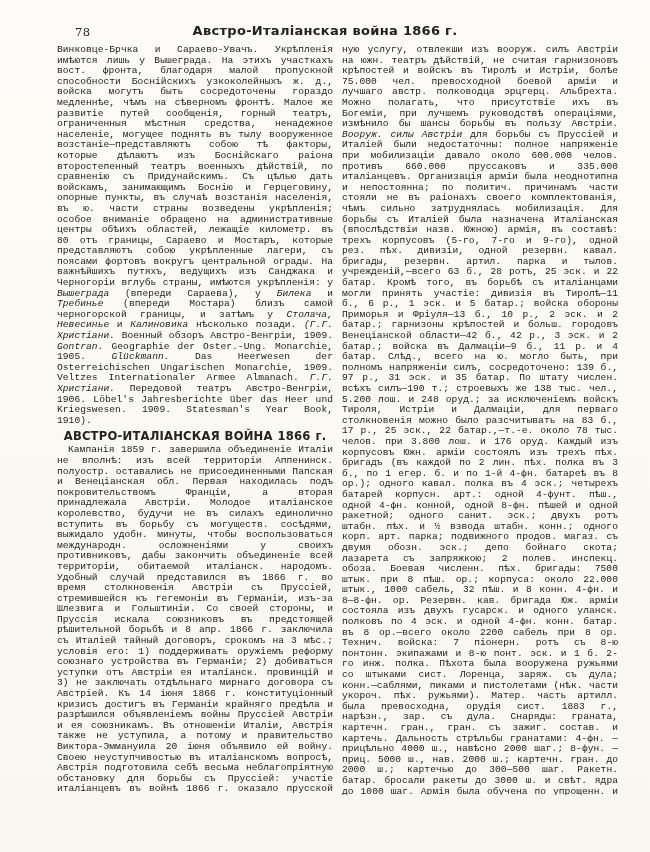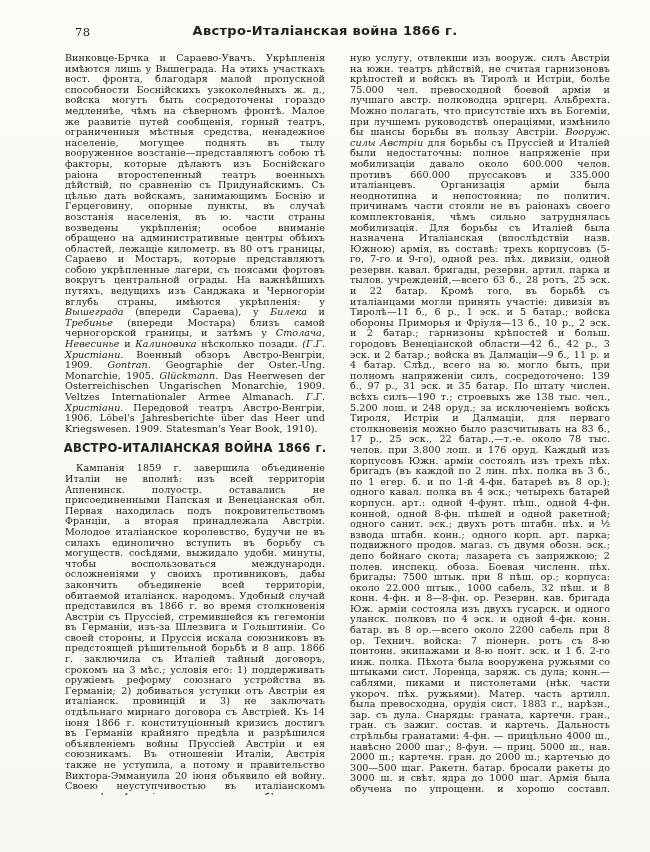--- a/index.html
+++ b/index.html
@@ -39,22 +39,23 @@
   }
   .column {
     width: 276px;
     text-align: justify;
     font-size: 9.6px;
     line-height: 10.6px;
     word-spacing: 0.6px;
     letter-spacing: 0.05px;
   }
   .column p {
-    margin: 8px;
+    margin: 0;
     text-indent: 11px;
+    font-family: Liberation Mono, monospace;
   }
   .column p.no-indent { text-indent: 0; }
   .article-heading {
     font-family: "DejaVu Sans", sans-serif;
     font-weight: 700;
     font-size: 11.6px;
     line-height: 13px;
     text-align: center;
     letter-spacing: 0.2px;
     margin: 4px 0 2px 0;

